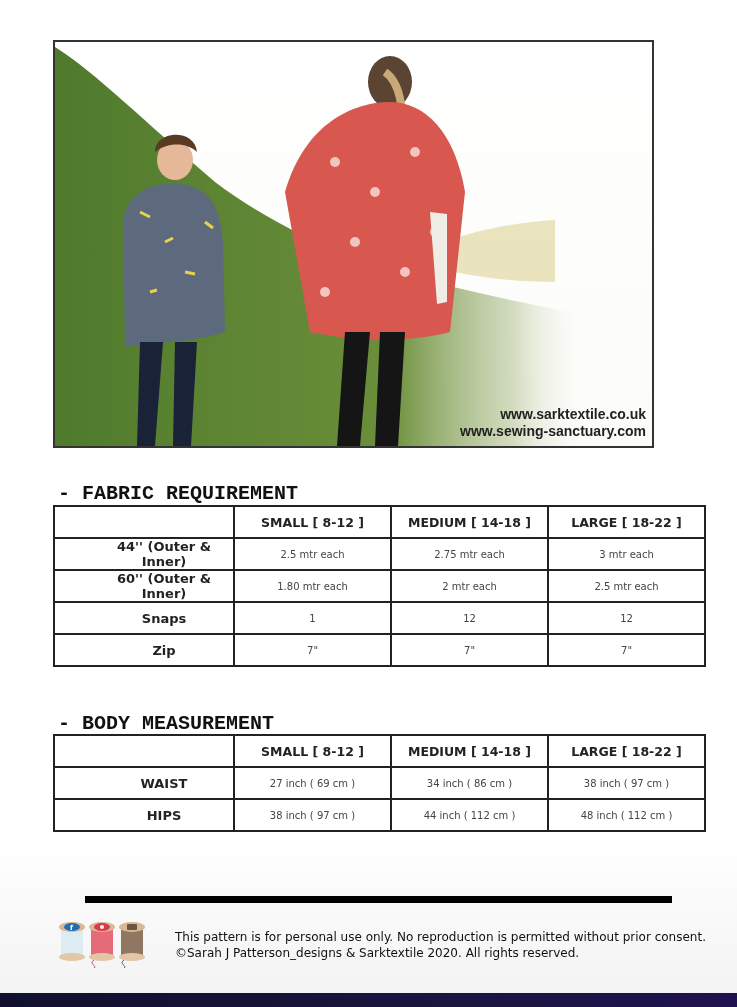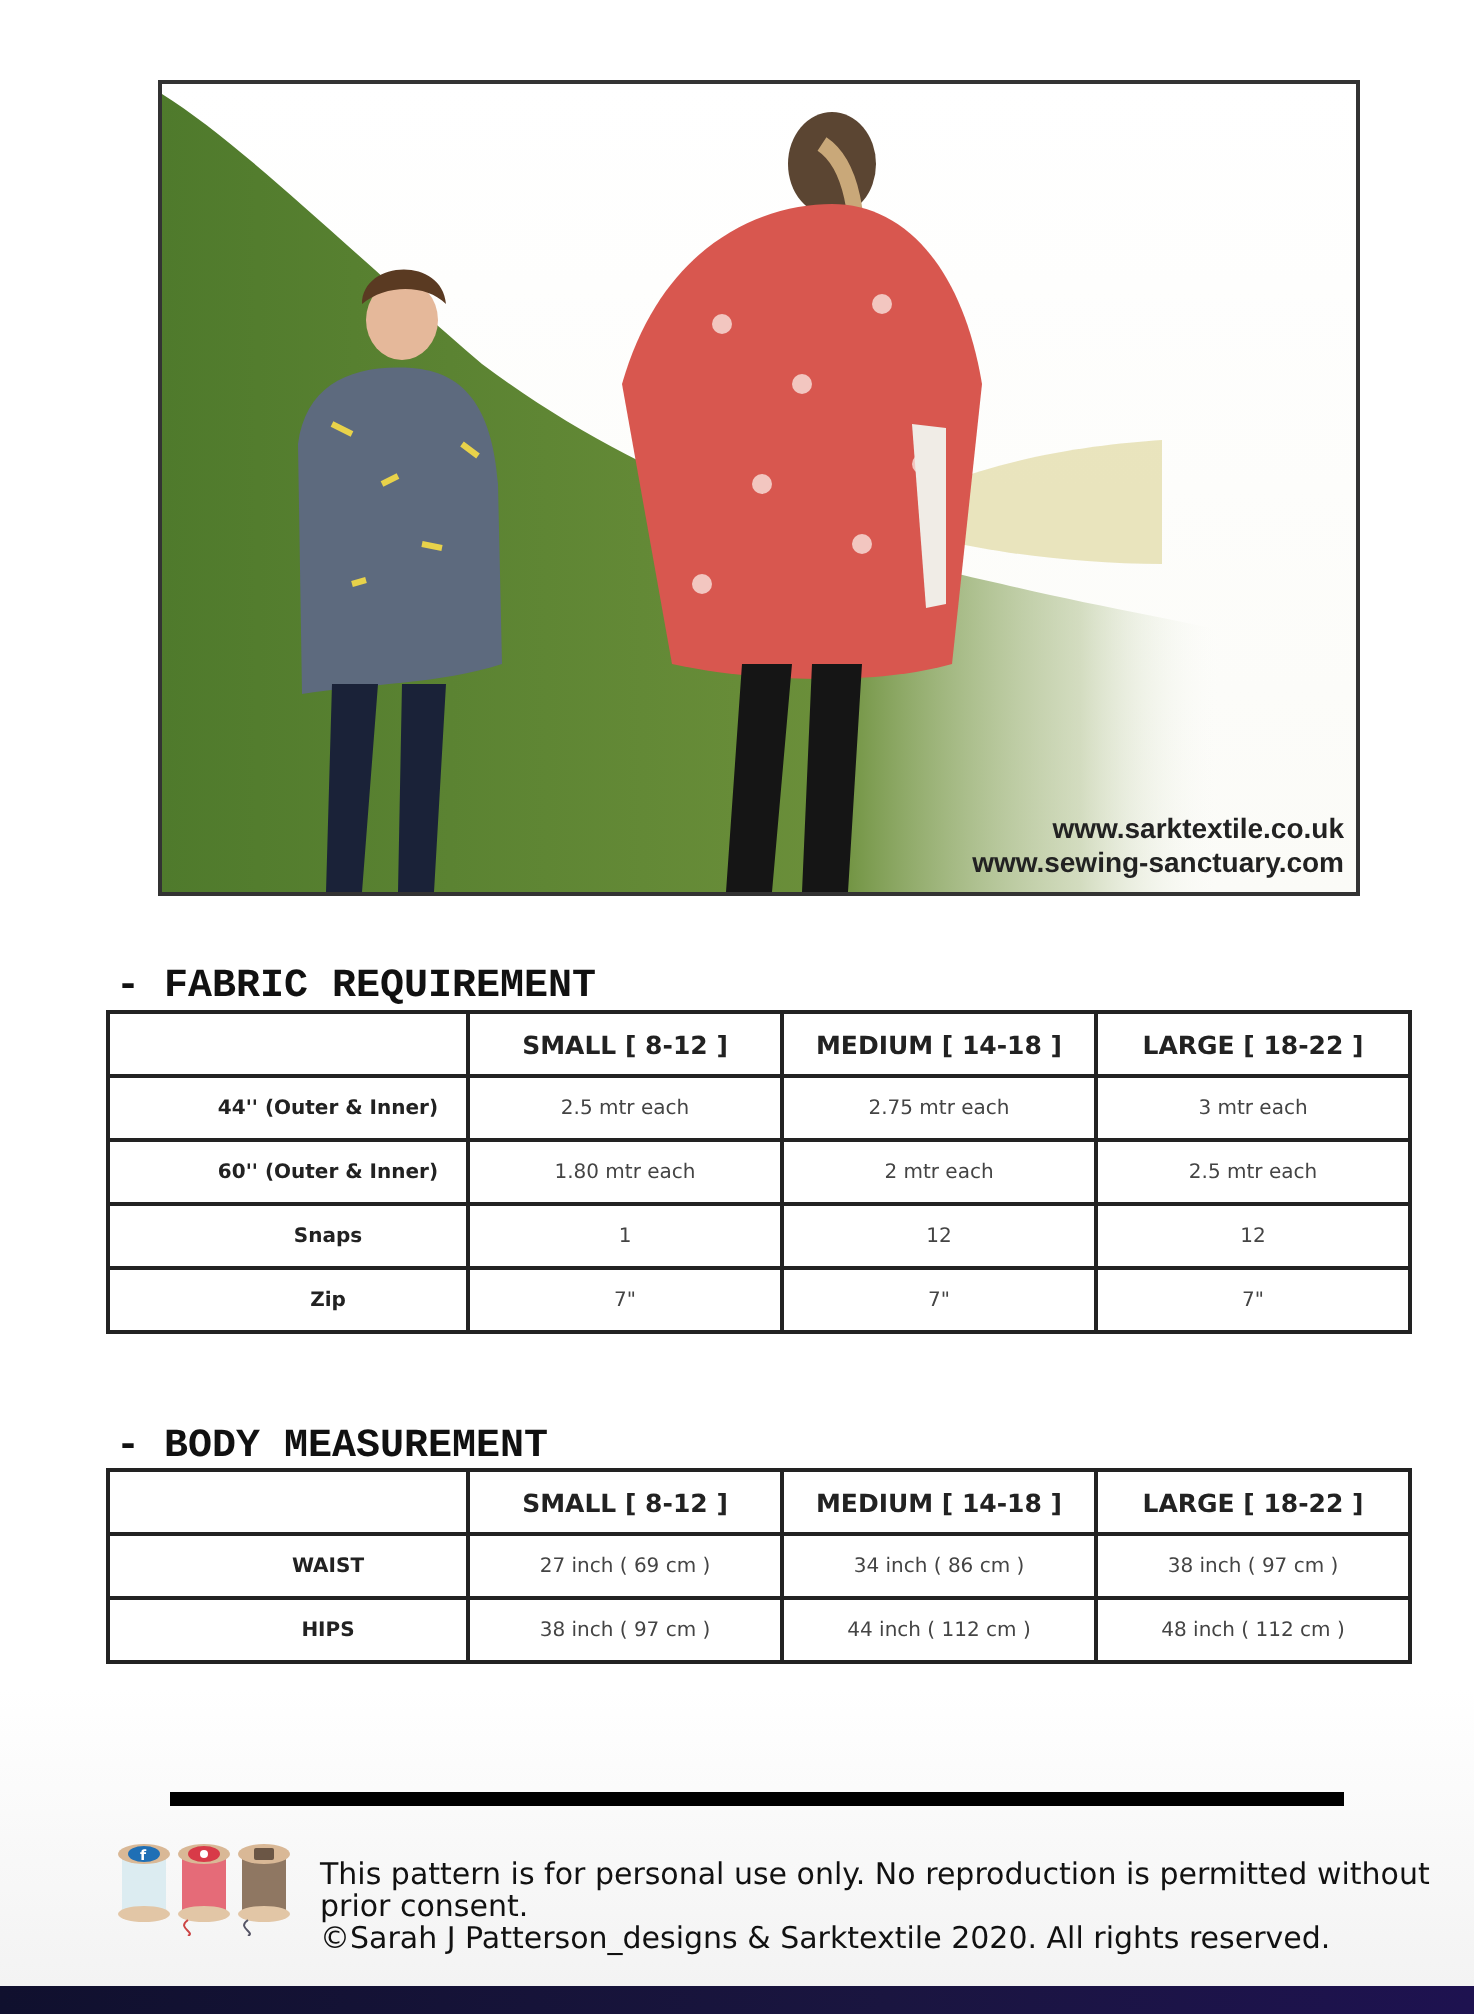--- a/index.html
+++ b/index.html
@@ -11,21 +11,20 @@
   }
   .page {
     position: absolute; left: 0; top: 0; width: 737px; height: 993px;
     background: linear-gradient(#ffffff 0%, #ffffff 85%, #f3f3f3 100%);
   }
   
   .photo {
     position: absolute; left: 53px; top: 40px; width: 601px; height: 408px;
     border: 2px solid #333; box-sizing: border-box; overflow: hidden;
     background: #fff;
-    margin-left: 26px;
   }
   .photo svg { position: absolute; left: 0; top: 0; }
   .urls {
     position: absolute; right: 6px; bottom: 6px; text-align: right;
     font-family: "Liberation Sans", sans-serif; font-weight: bold;
     font-size: 14px; line-height: 17px; color: #222;
   }
   
   .section-title {
     position: absolute; left: 58px;
@@ -34,32 +33,32 @@
   }
   table.spec {
     position: absolute; left: 53px; width: 530px;
     border-collapse: collapse; table-layout: fixed;
   }
   table.spec td, table.spec th {
     border: 2px solid #222; text-align: center; height: 30px;
     padding: 0; font-size: 10px; color: #444; font-weight: normal;
   }
   table.spec th { font-weight: bold; color: #222; font-size: 12.5px; }
-  table.spec td.rowhead { font-weight: bold; color: #222; font-size: 10px; padding-left: 40px; }
+  table.spec td.rowhead { font-weight: bold; color: #222; font-size: 13px; padding-left: 40px; }
   .col0 { width: 180px; }
   .col1, .col2, .col3 { width: 157px; }
   
   .rule {
     position: absolute; left: 85px; top: 896px; width: 587px; height: 7px;
     background: #000;
   }
   .spools { position: absolute; left: 58px; top: 922px; }
   .footer-text {
-    position: absolute; left: 160px; top: 929px;
-    font-size: 15px; line-height: 16px; color: #111;
+    position: absolute; left: 175px; top: 929px;
+    font-size: 12px; line-height: 16px; color: #111;
   }
   .bottom-bar {
     position: absolute; left: 0; top: 993px; width: 737px; height: 14px;
     background: linear-gradient(90deg, #10102e 0%, #1a1540 60%, #1e1250 100%);
   }
 </style>
 </head>
 <body>
 
 <div class="page">

